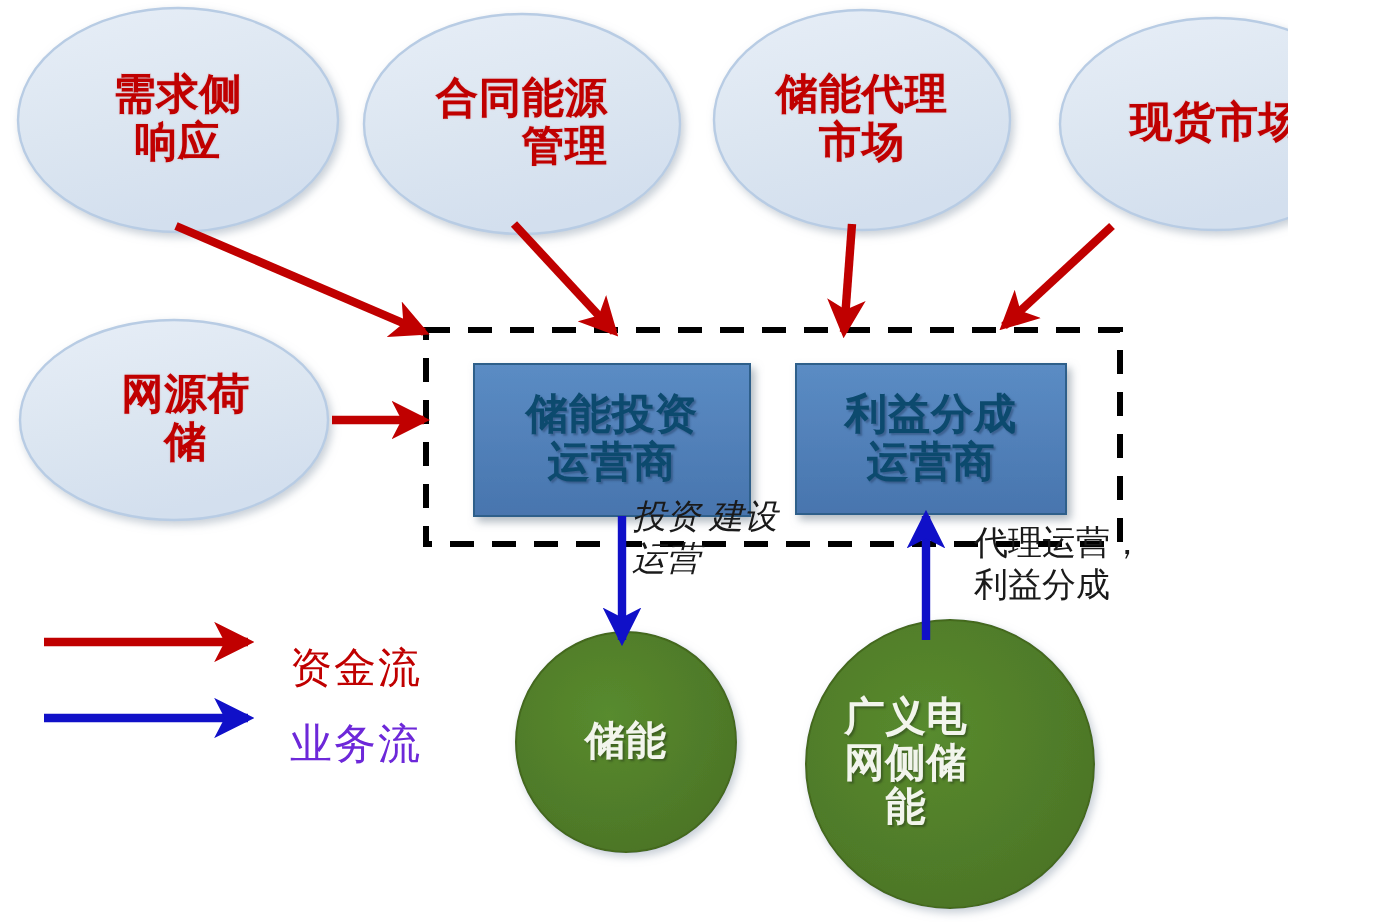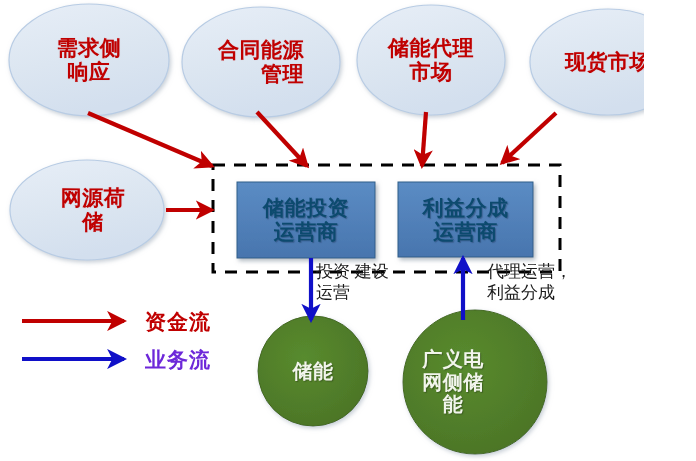--- a/index.html
+++ b/index.html
@@ -58,24 +58,25 @@
   .flow-note {
     position: absolute;
     color: #1a1a1a;
     font-size: 17px;
     line-height: 1.22;
     white-space: pre-line;
     pointer-events: none;
   }
   .legend-label {
     position: absolute;
-    font-weight: bold;
+    font-weight: normal;
     font-size: 21px;
     letter-spacing: 1px;
     white-space: nowrap;
+    margin-top: 12px;
   }
   .legend-capital { color: #C00000; }
   .legend-business { color: #6d28d9; }
 </style>
 </head>
 <body>
 
 <div id="canvas">
   <svg id="diagram-svg" viewBox="0 0 696 461" xmlns="http://www.w3.org/2000/svg">
     <defs>
@@ -158,20 +159,20 @@
       <div class="node-label ellipse-label" style="left: 16px; top: 160px; width: 154px; height: 100px;">网源荷
 储</div>
       <div class="node-label box-label" style="left: 237px; top: 182px; width: 138px; height: 76px;">储能投资
 运营商</div>
       <div class="node-label box-label" style="left: 398px; top: 182px; width: 135px; height: 75px;">利益分成
 运营商</div>
       <div class="node-label circle-label" style="left: 258px; top: 316px; width: 110px; height: 110px;">储能</div>
       <div class="node-label circle-label" style="left: 381px; top: 310px; width: 144px; height: 144px;">广义电
 网侧储
 能</div>
-      <div class="flow-note" style="left: 316px; top: 262px;">投资 建设
+      <div class="flow-note" style="left: 316px; top: 249px; font-style: italic;">投资 建设
 运营</div>
       <div class="flow-note" style="left: 487px; top: 262px;">代理运营，
 利益分成</div>
       <div class="legend-label legend-capital" style="left: 145px; top: 308px;">资金流</div>
       <div class="legend-label legend-business" style="left: 145px; top: 346px;">业务流</div>
     </div>
 </div>
 
 </body></html>

